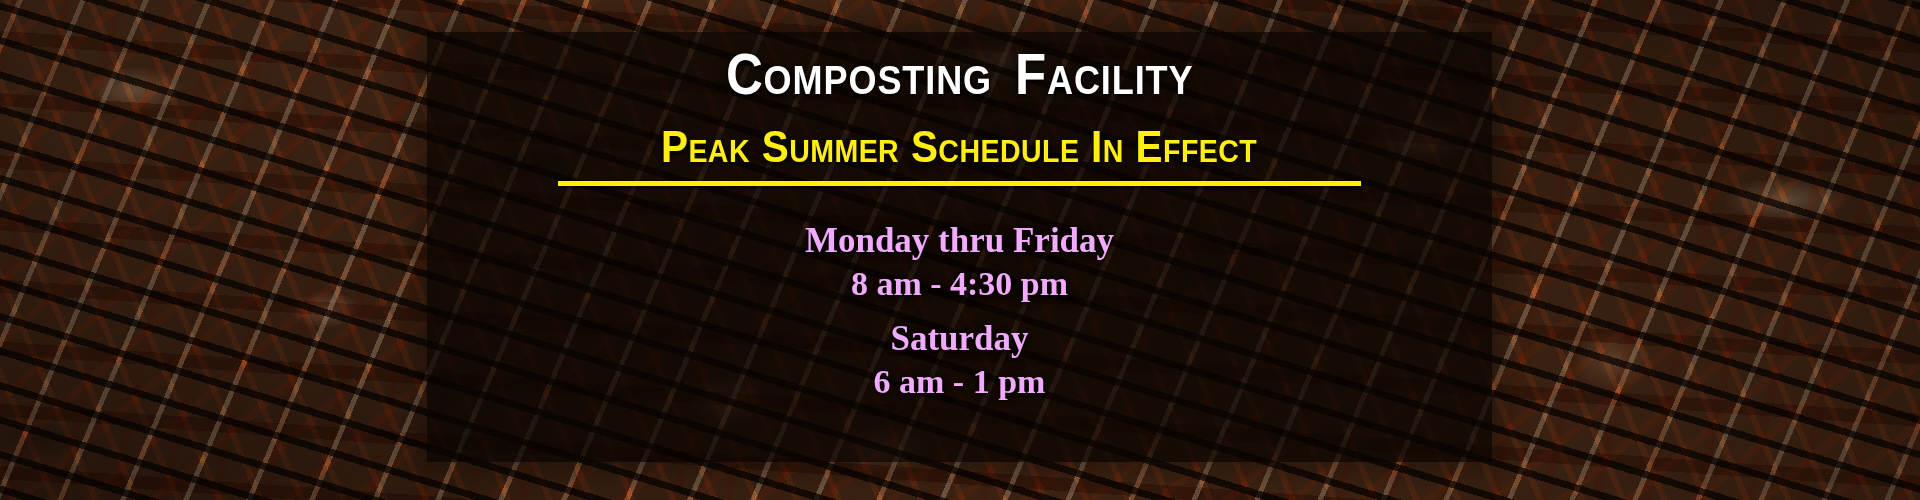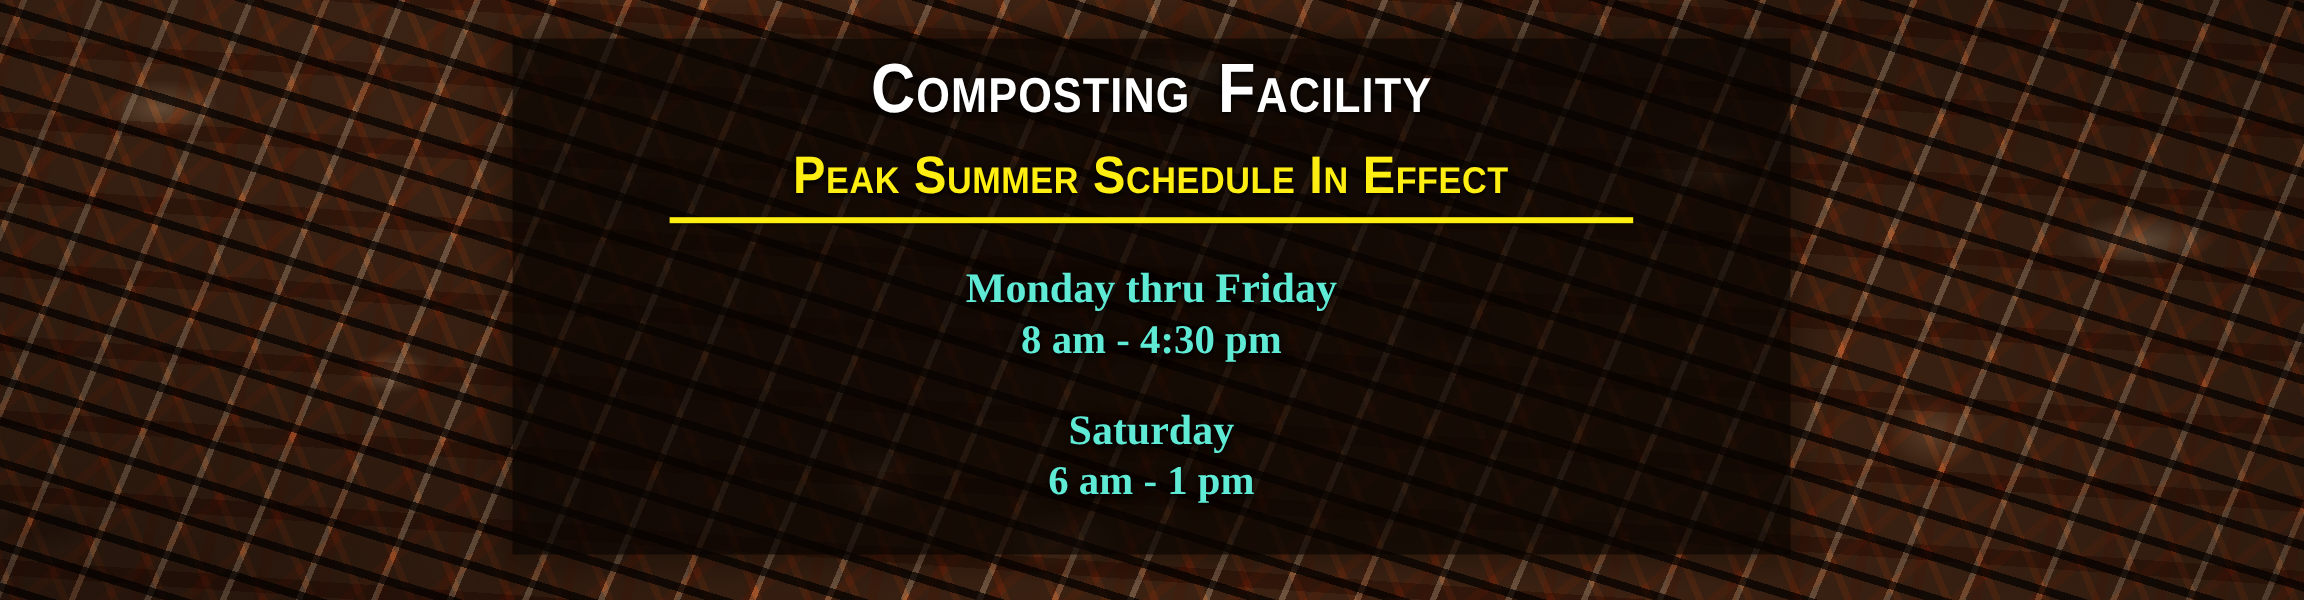--- a/index.html
+++ b/index.html
@@ -149,24 +149,24 @@
   }
 
   
   .schedule {
     margin-top:34px;
     display:flex;
     flex-direction:column;
     align-items:center;
   }
   .schedule-block { display:flex; flex-direction:column; align-items:center; }
-  .schedule-block + .schedule-block { margin-top:34px; }
+  .schedule-block + .schedule-block { margin-top:14px; }
 
   .sched-line {
-    color:#5eead4;
+    color:#f0abfc;
     font-family:"Liberation Serif", serif;
     font-weight:bold;
     font-size:34px;
     line-height:1.22;
     white-space:nowrap;
     text-shadow:0 2px 5px rgba(0,0,0,0.9), 0 0 12px rgba(0,0,0,0.65);
   }
   .sched-line.day   { font-size:35px; }
   .sched-line.hours { font-size:34px; }
 </style>

